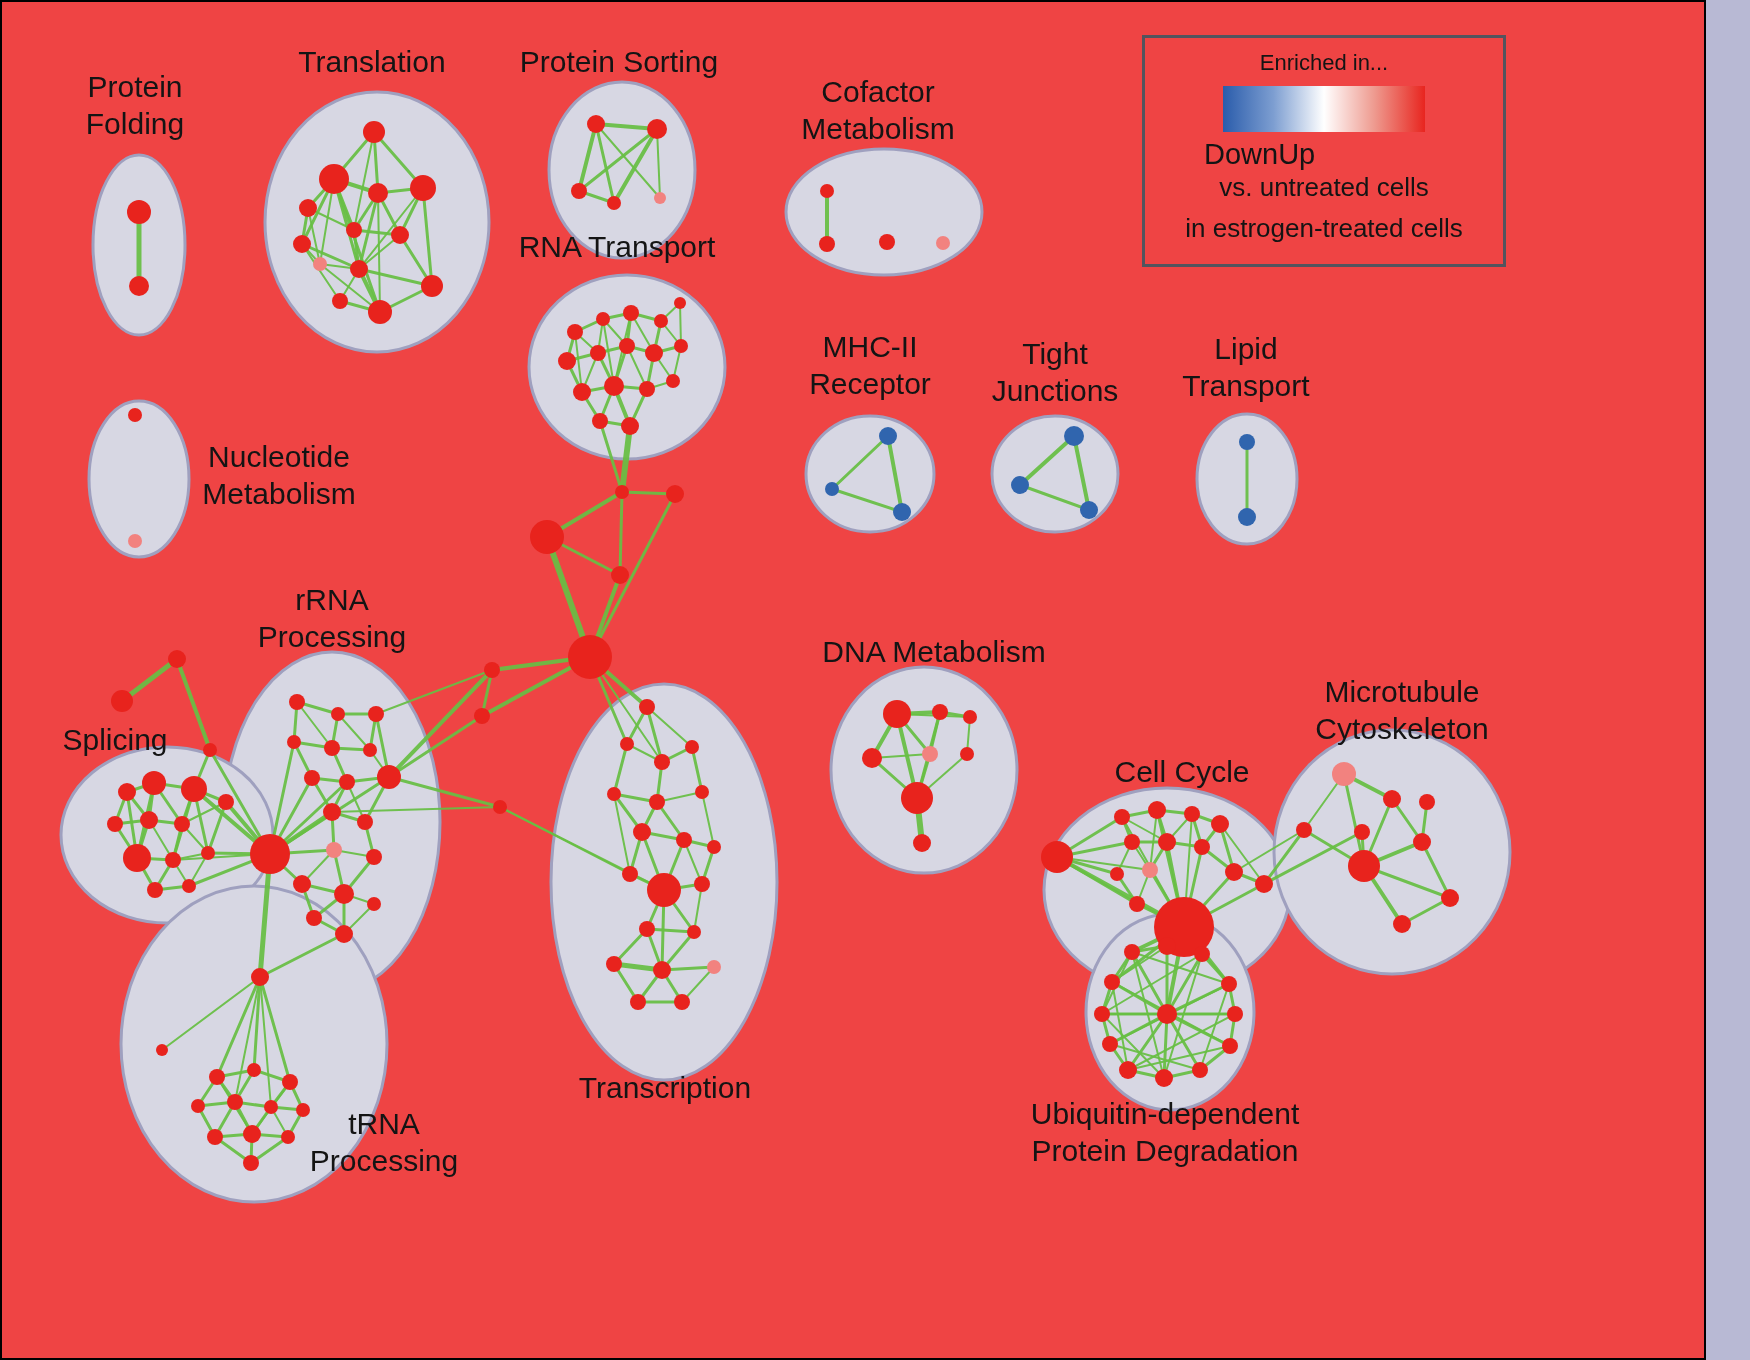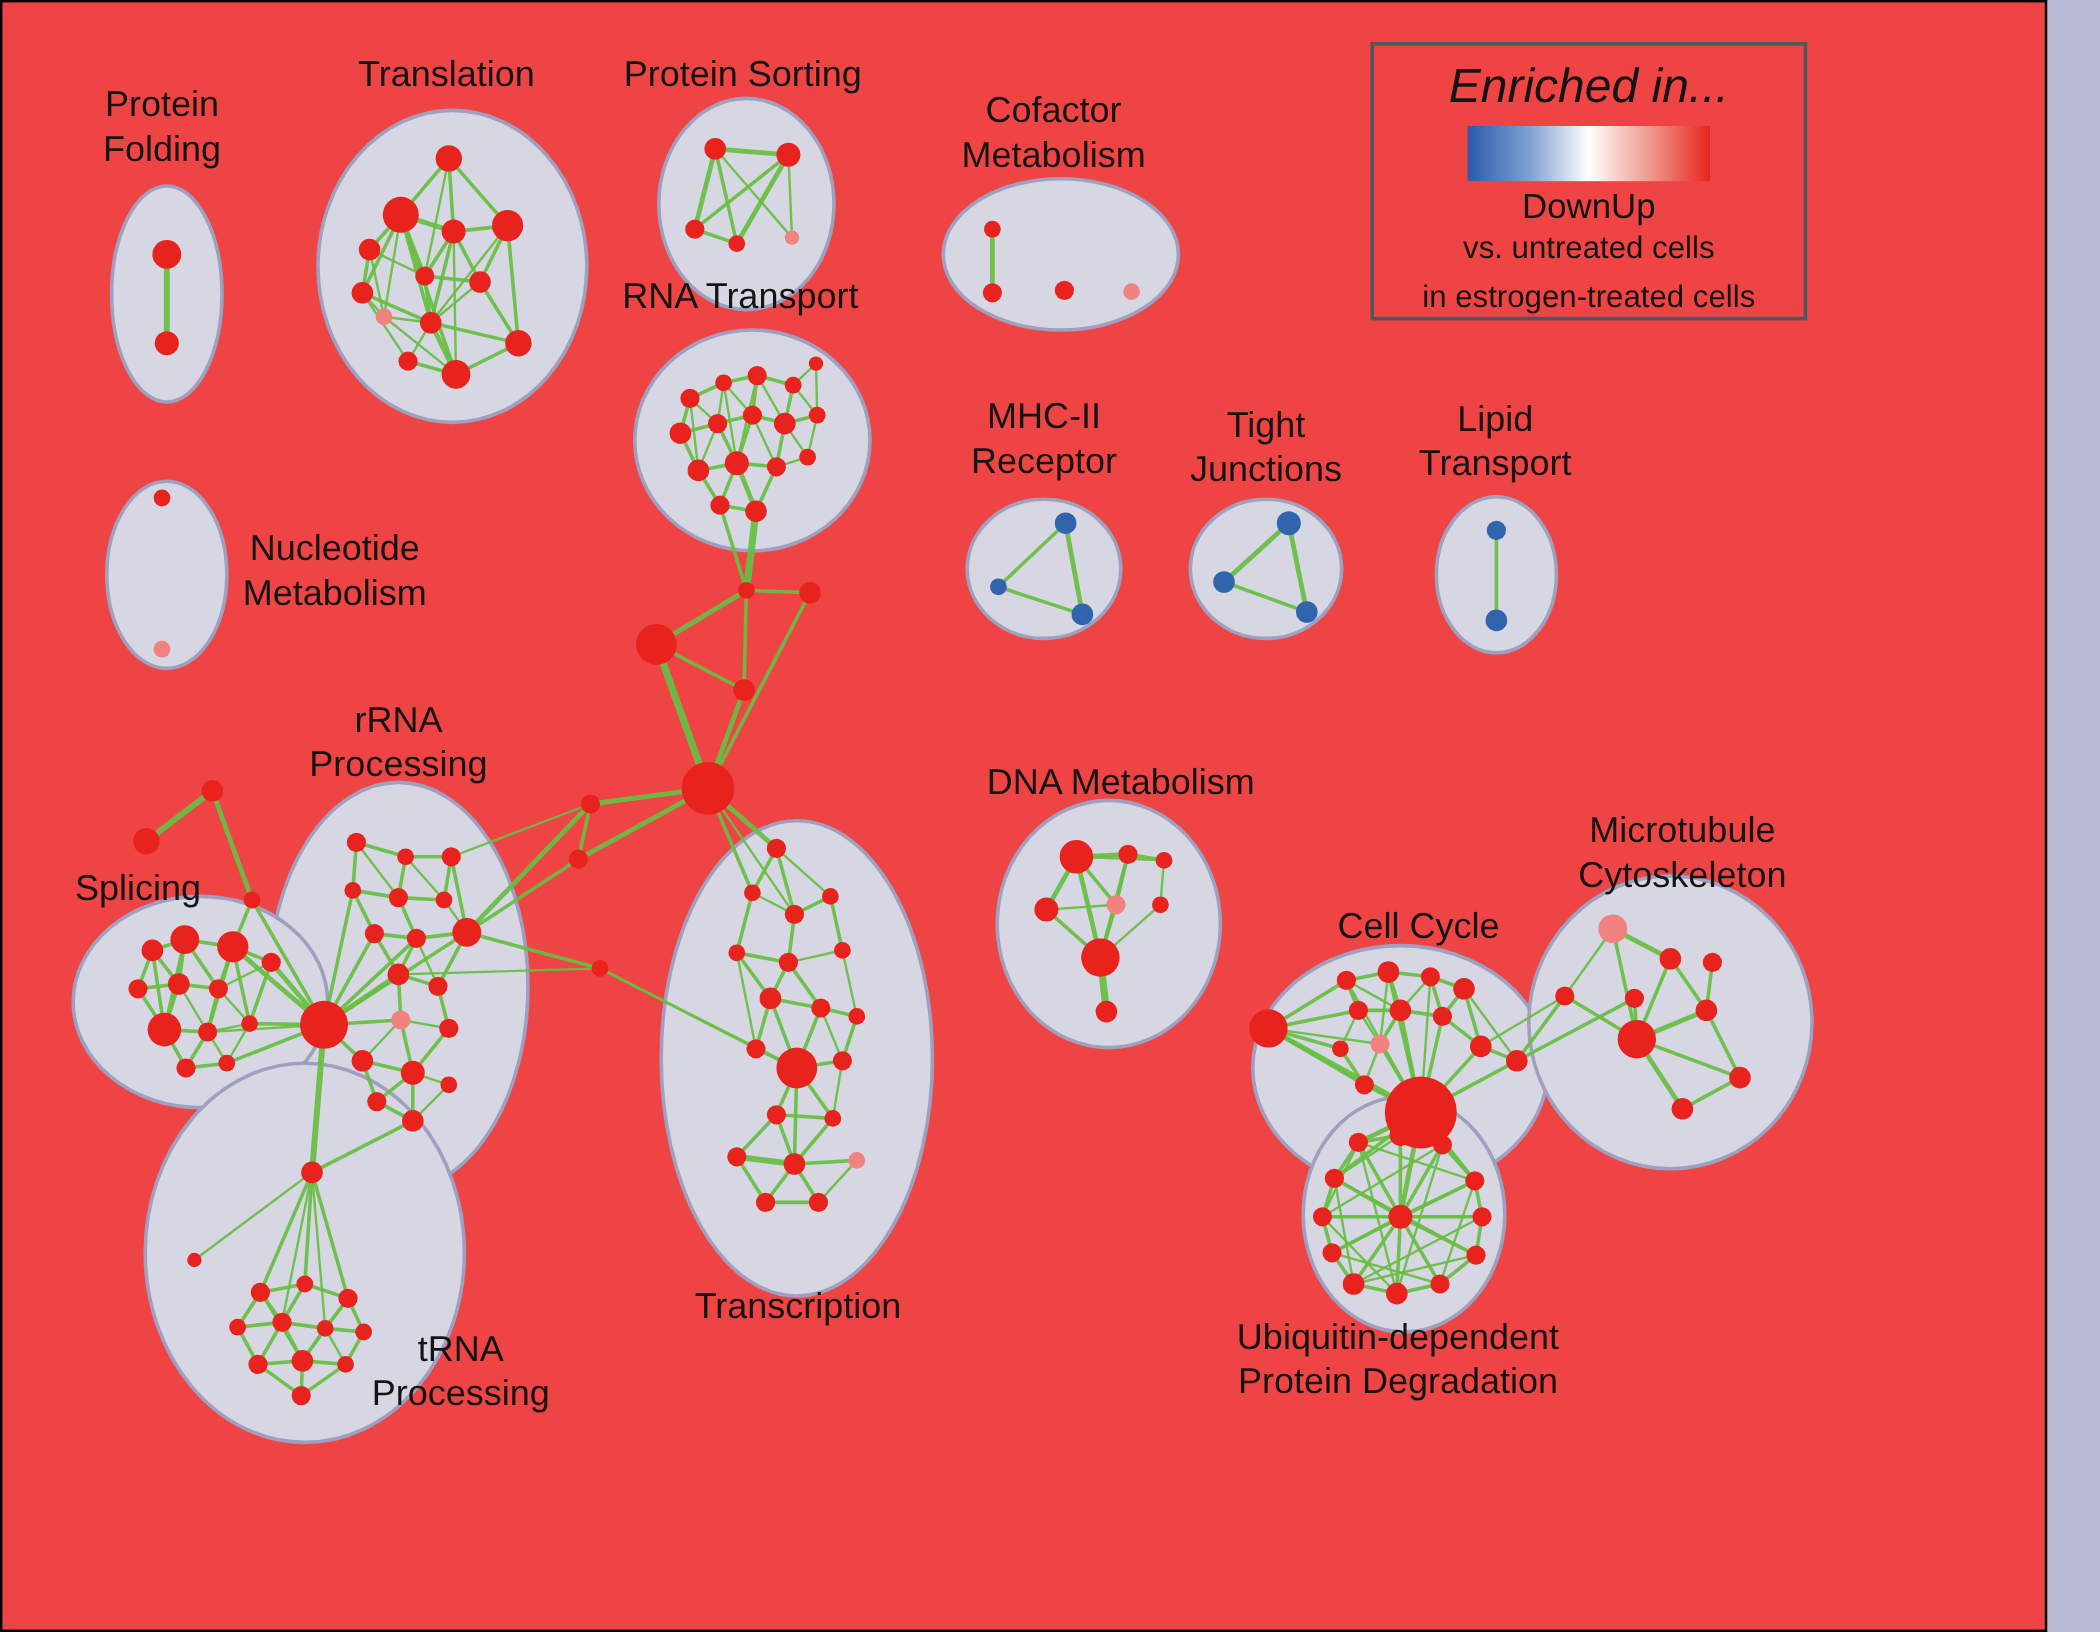--- a/index.html
+++ b/index.html
@@ -17,28 +17,28 @@
   }
   #network-svg{position:absolute;left:0;top:0;}
   .legend{
     position:absolute;left:1140px;top:33px;
     width:364px;height:232px;
     border:3px solid #53545e;
     box-sizing:border-box;
     text-align:center;
     color:#141414;
   }
-  .legend-title{font-size:40px;margin-top:12px;font-style:italic;}
+  .legend-title{font-size:22px;margin-top:12px;}
   .legend-gradient{
     width:202px;height:46px;
     margin:10px auto 0 auto;
   }
   .legend-ends{
     width:240px;margin:6px auto 0 auto;
-    display:flex;justify-content:center;
+    display:flex;justify-content:flex-start;
     font-size:29px;
   }
   .legend-line{font-size:26px;line-height:1.25;}
   .legend-line.first{margin-top:8px;}
   text.cluster-label{
     font-family:"Liberation Sans","DejaVu Sans",sans-serif;
     fill:#141414;
   }
 </style>
 </head>

